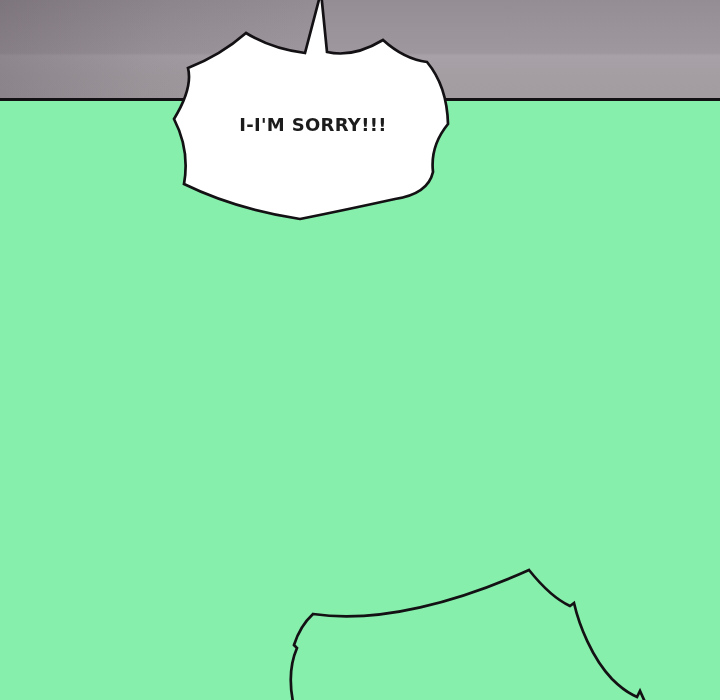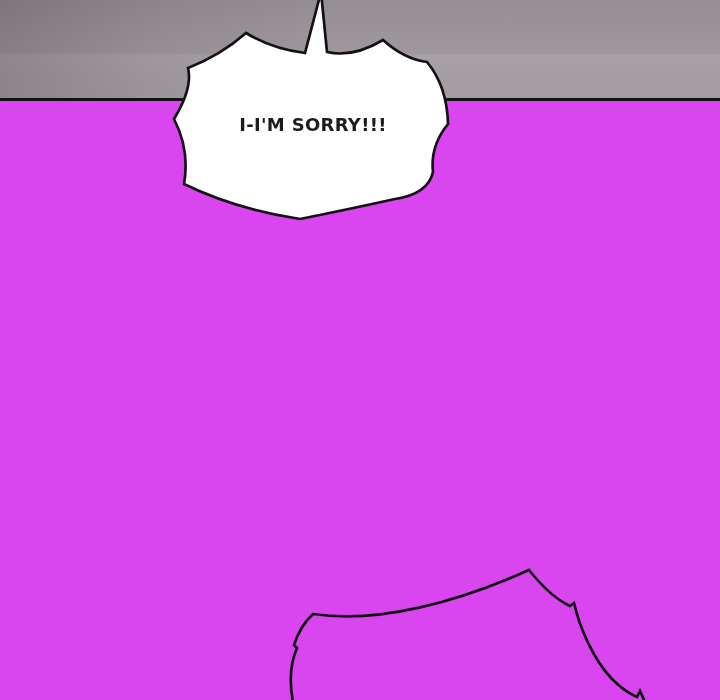--- a/index.html
+++ b/index.html
@@ -5,21 +5,21 @@
   html, body {
     margin: 0;
     padding: 0;
     background: #ffffff;
   }
   .panel {
     position: relative;
     width: 720px;
     height: 700px;
     overflow: hidden;
-    background: #d946ef;
+    background: #86efac;
     font-family: "DejaVu Sans", sans-serif;
   }
   
   .wall {
     position: absolute;
     left: 0; top: 0;
     width: 720px;
     height: 98px;
     background:
       linear-gradient(103deg, rgba(30,20,30,0.20) 0%, rgba(30,20,30,0.07) 22%, rgba(30,20,30,0) 45%),

